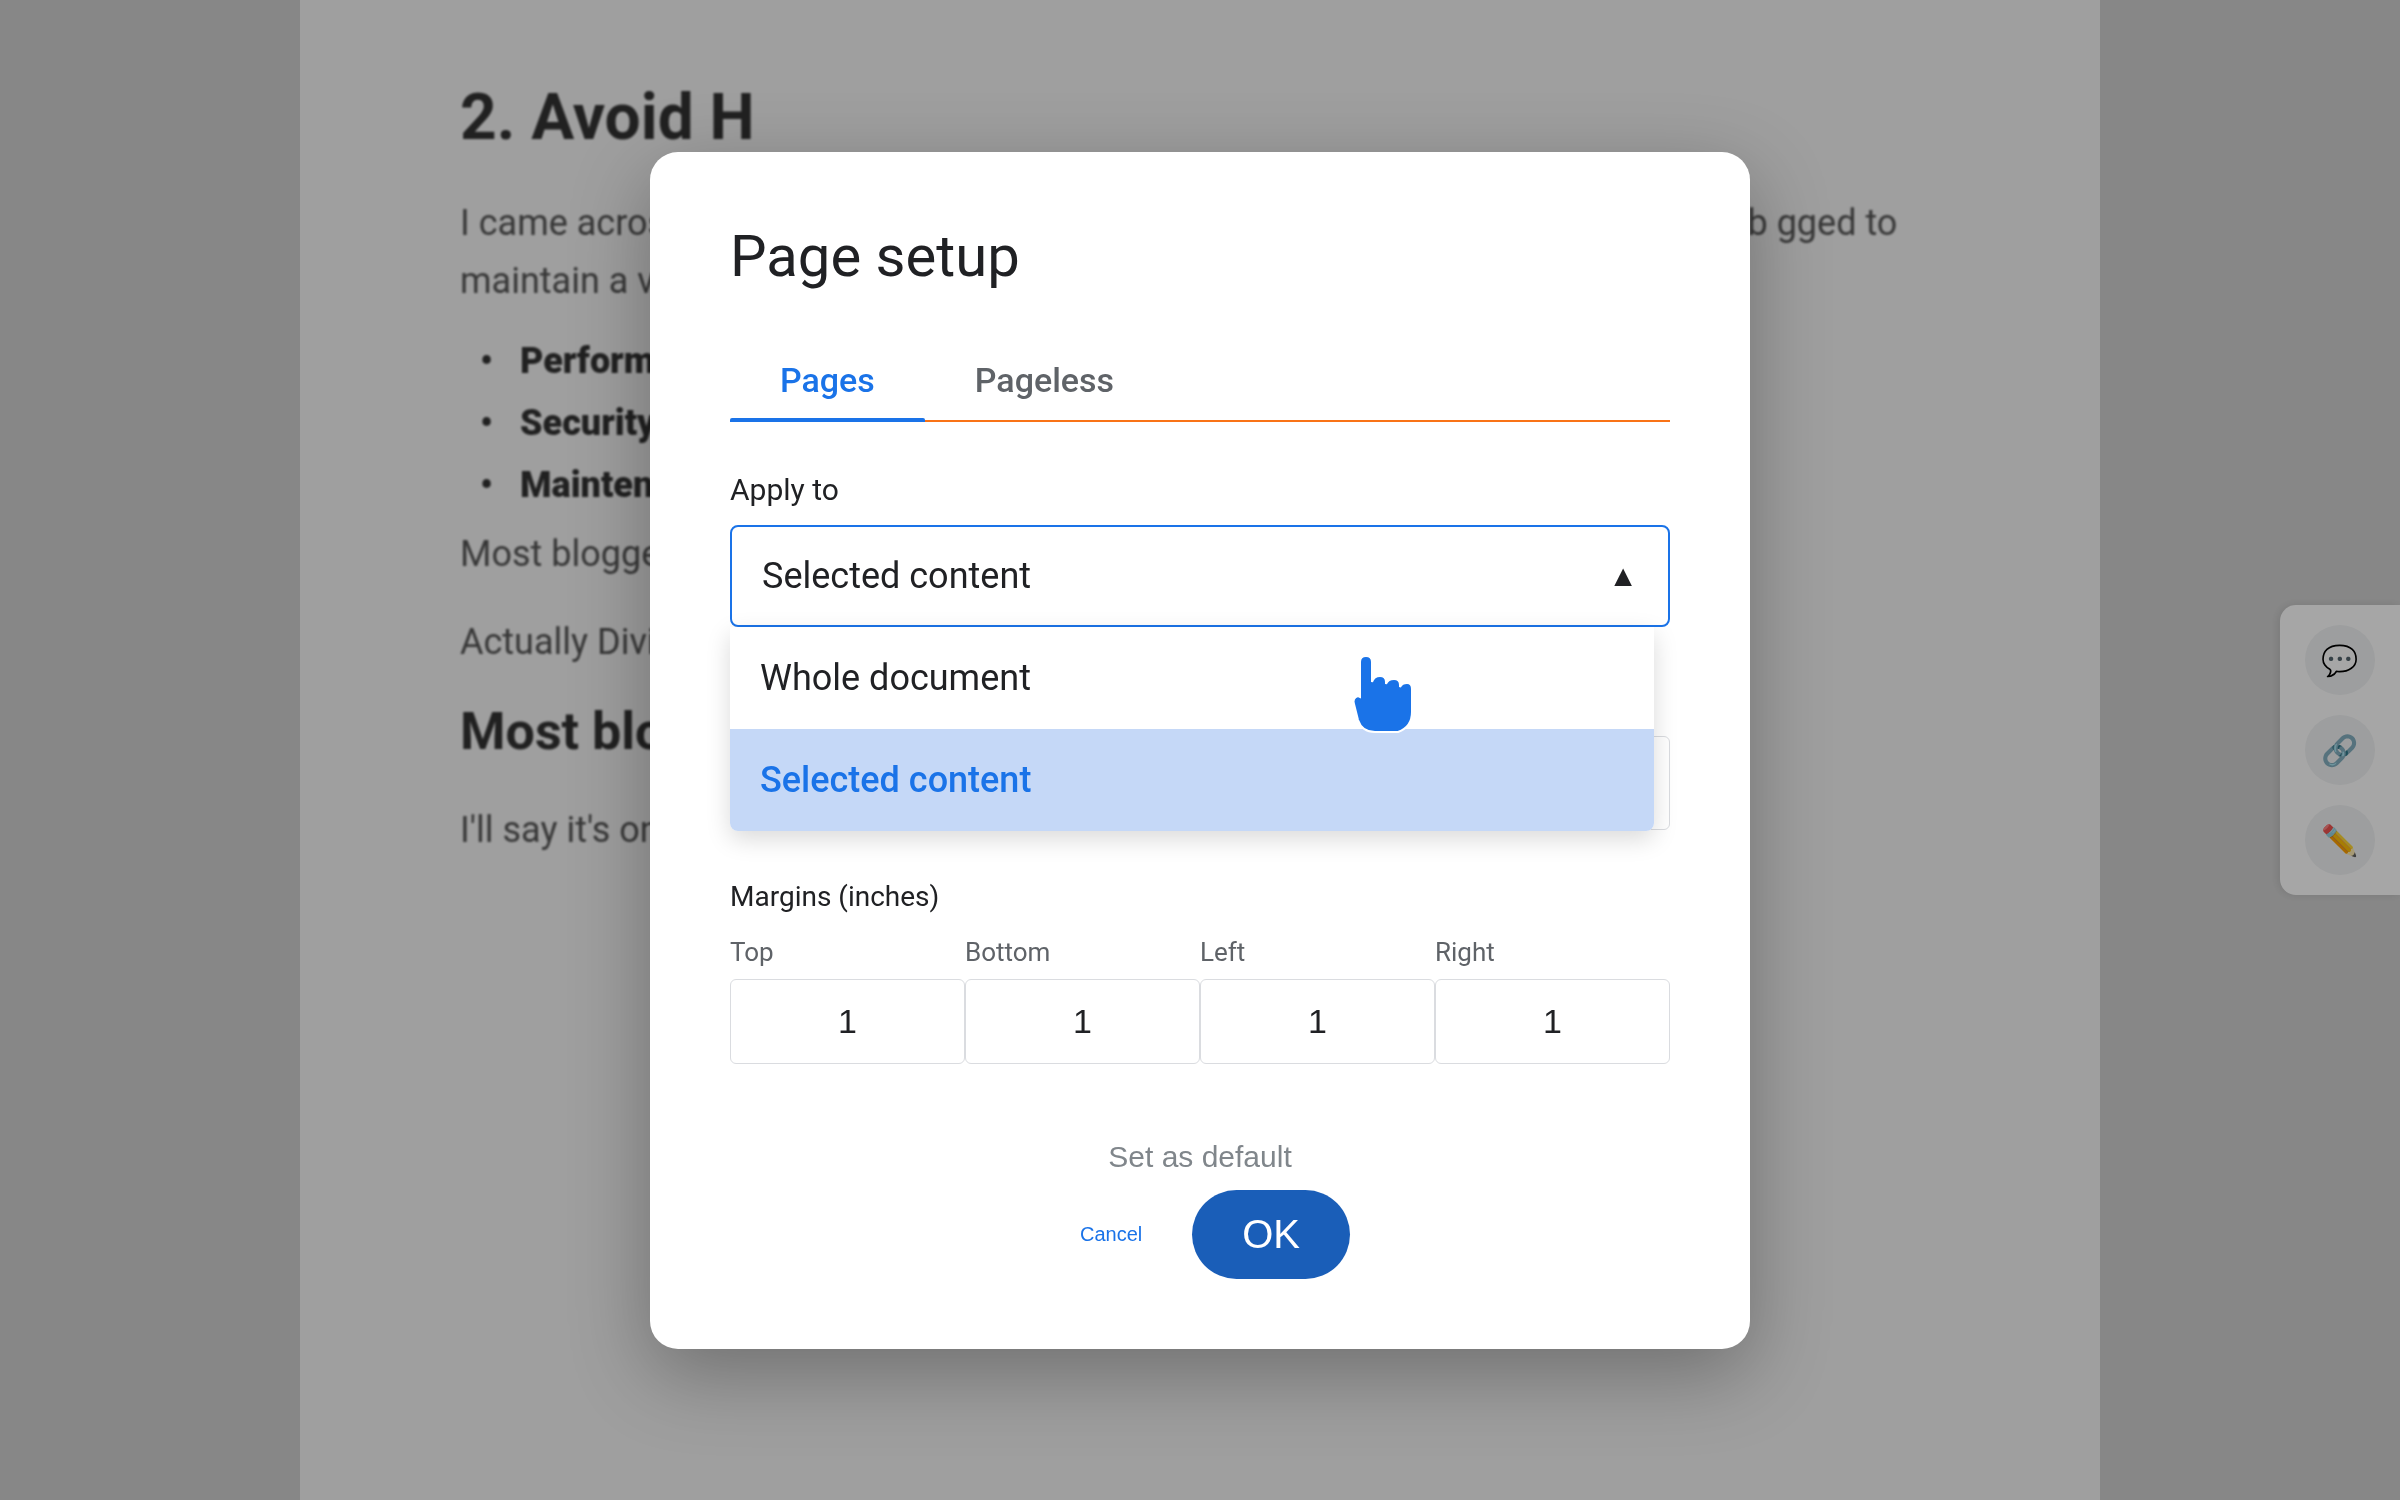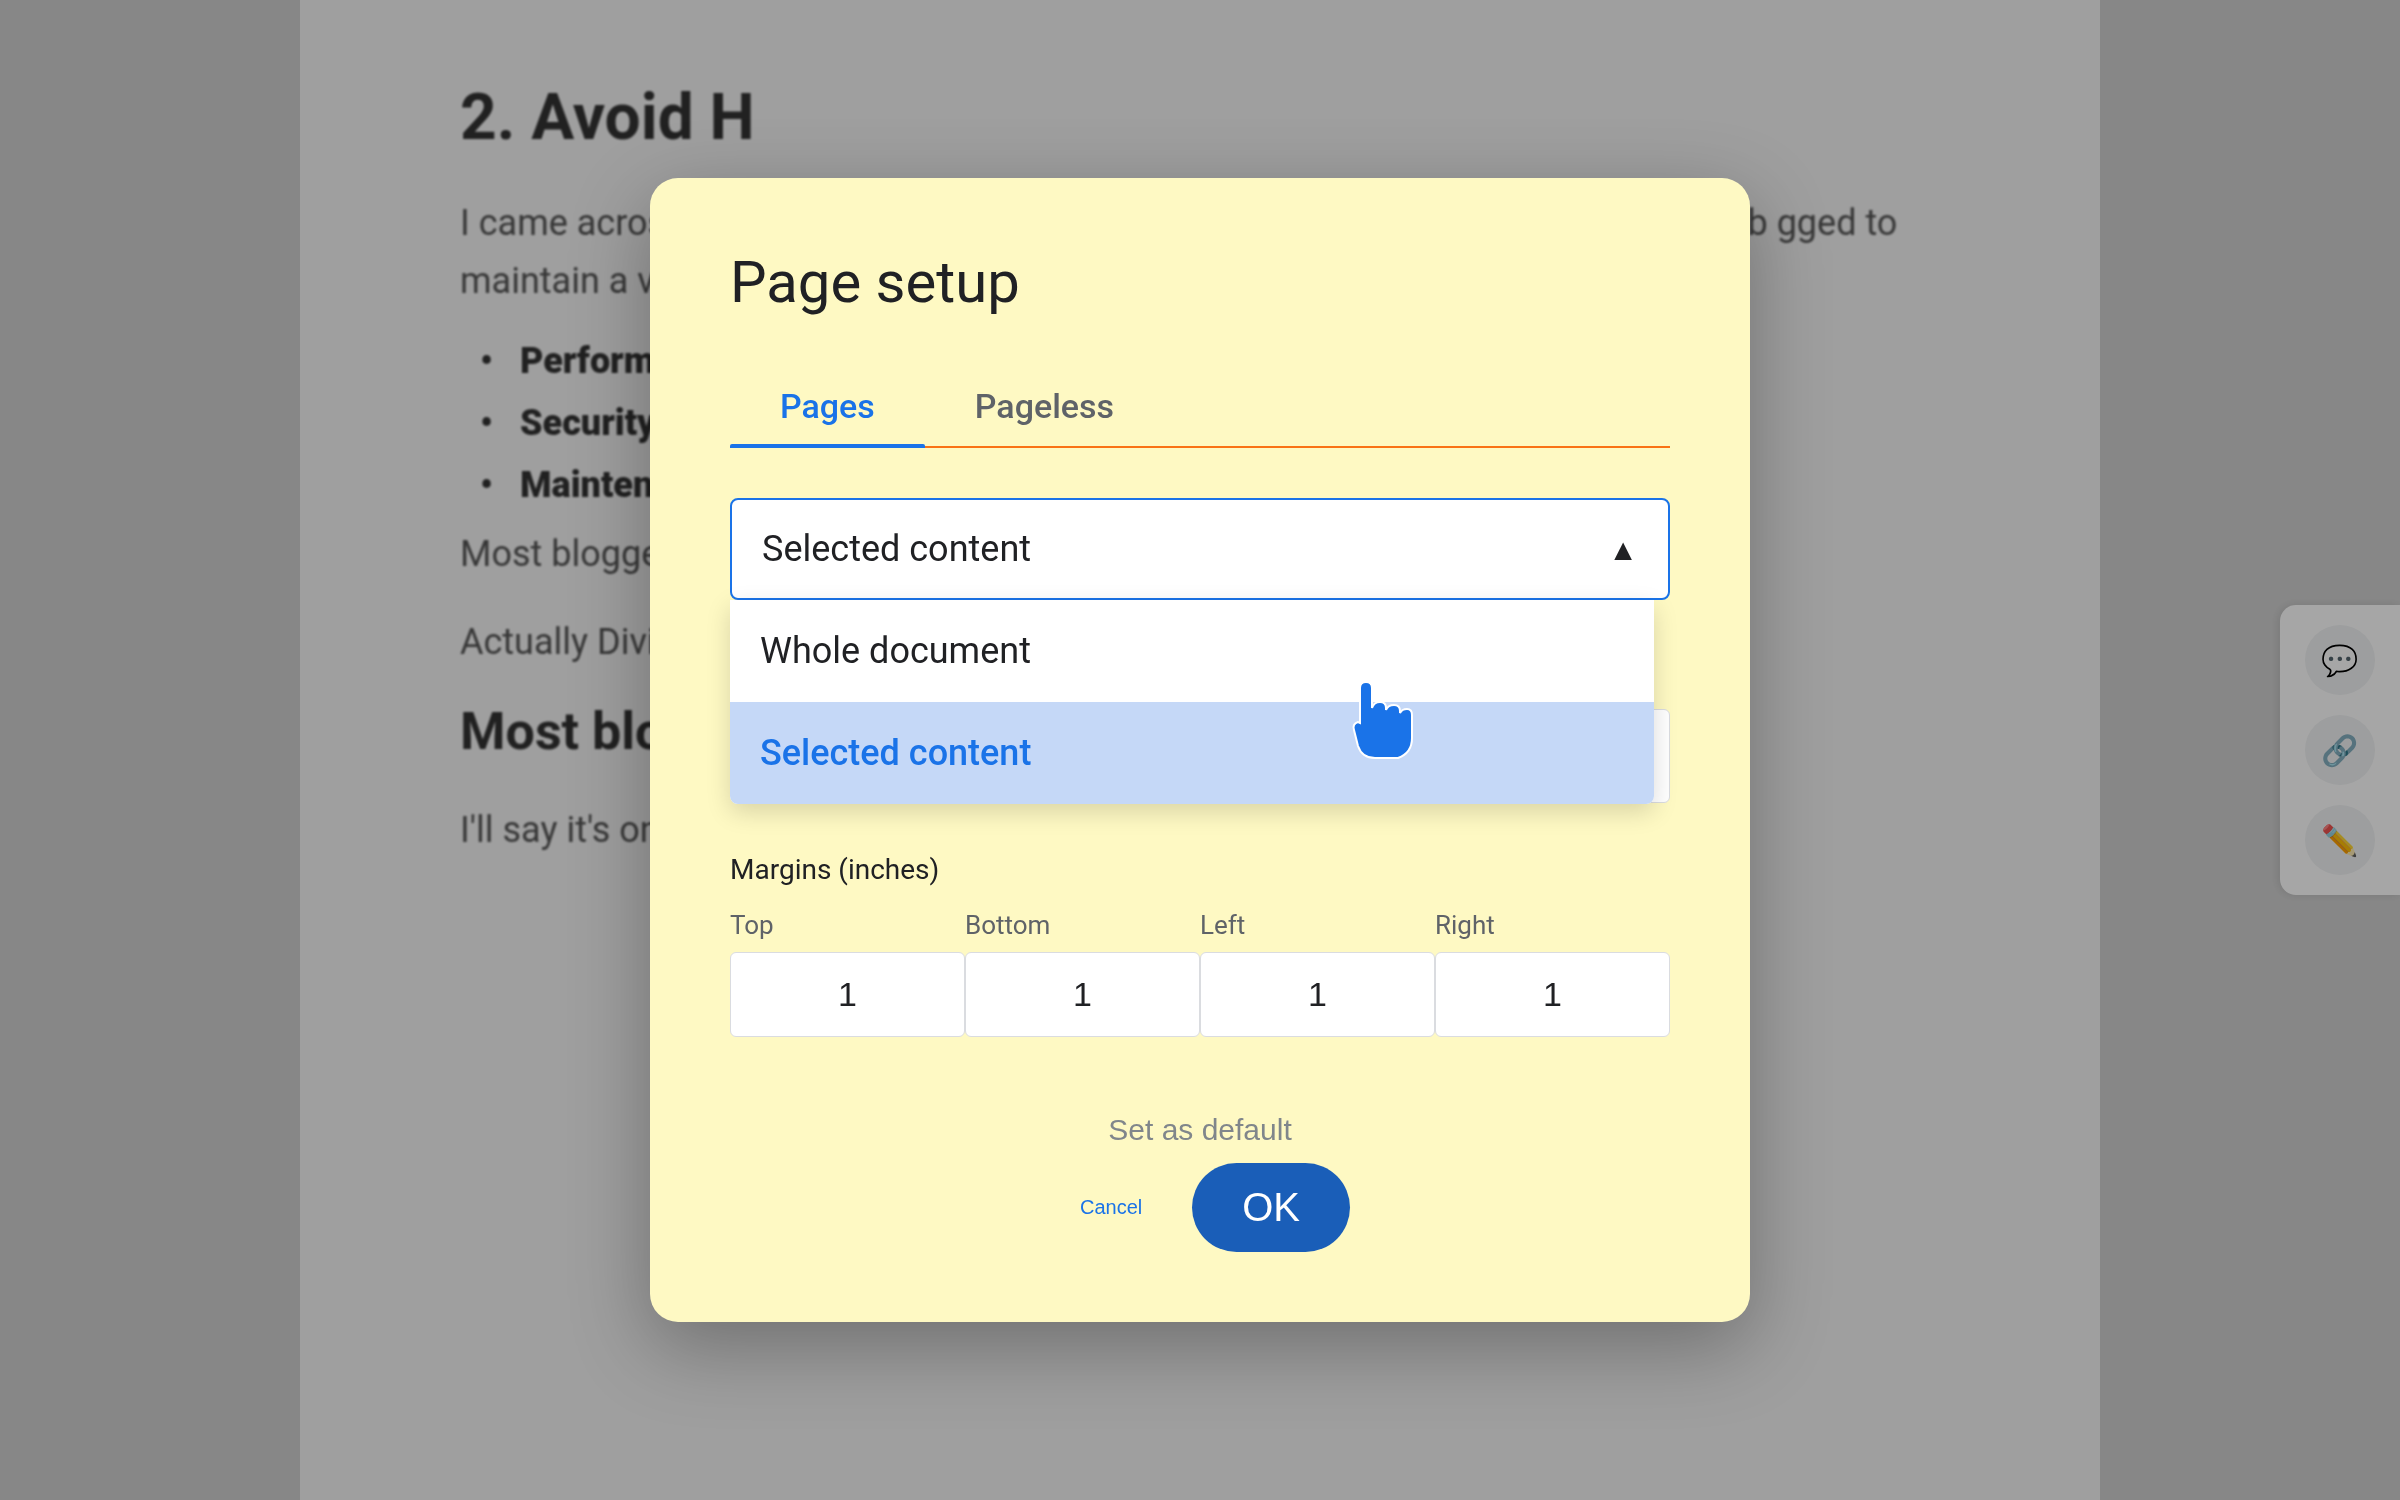--- a/index.html
+++ b/index.html
@@ -109,21 +109,21 @@
       position: absolute;
       inset: 0;
       background: rgba(0,0,0,0.35);
       display: flex;
       align-items: center;
       justify-content: center;
     }
 
     
     .dialog {
-      background: #fef9c3;
+      background: #ffffff;
       border-radius: 28px;
       width: 1100px;
       padding: 70px 80px 70px 80px;
       box-shadow: 0 24px 80px rgba(0,0,0,0.3);
       position: relative;
     }
 
     .dialog-title {
       font-size: 58px;
       font-weight: 400;
@@ -390,20 +390,21 @@
 <div class="overlay">
 
   <div class="dialog">
     <div class="dialog-title">Page setup</div>
 
     <div class="tabs">
       <div class="tab active">Pages</div>
       <div class="tab">Pageless</div>
     </div>
 
+    <div class="section-label">Apply to</div>
 
     <div class="dropdown-wrapper">
       <div class="dropdown-select">
         <span>Selected content</span>
         <span class="dropdown-arrow">▲</span>
       </div>
 
       <div class="dropdown-menu">
         <div class="dropdown-item">Whole document</div>
         <div class="dropdown-item selected">Selected content</div>

